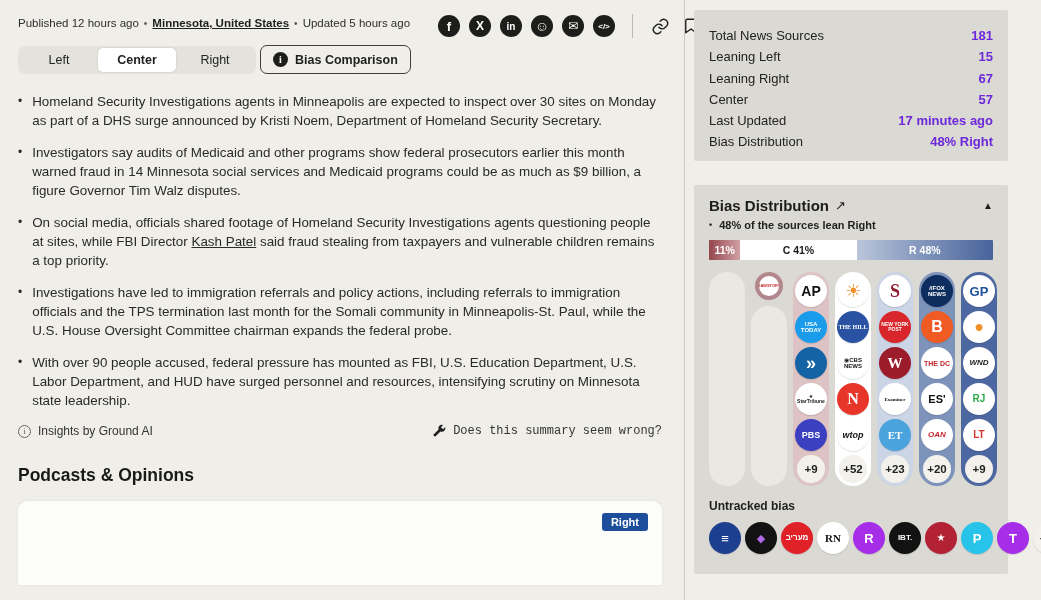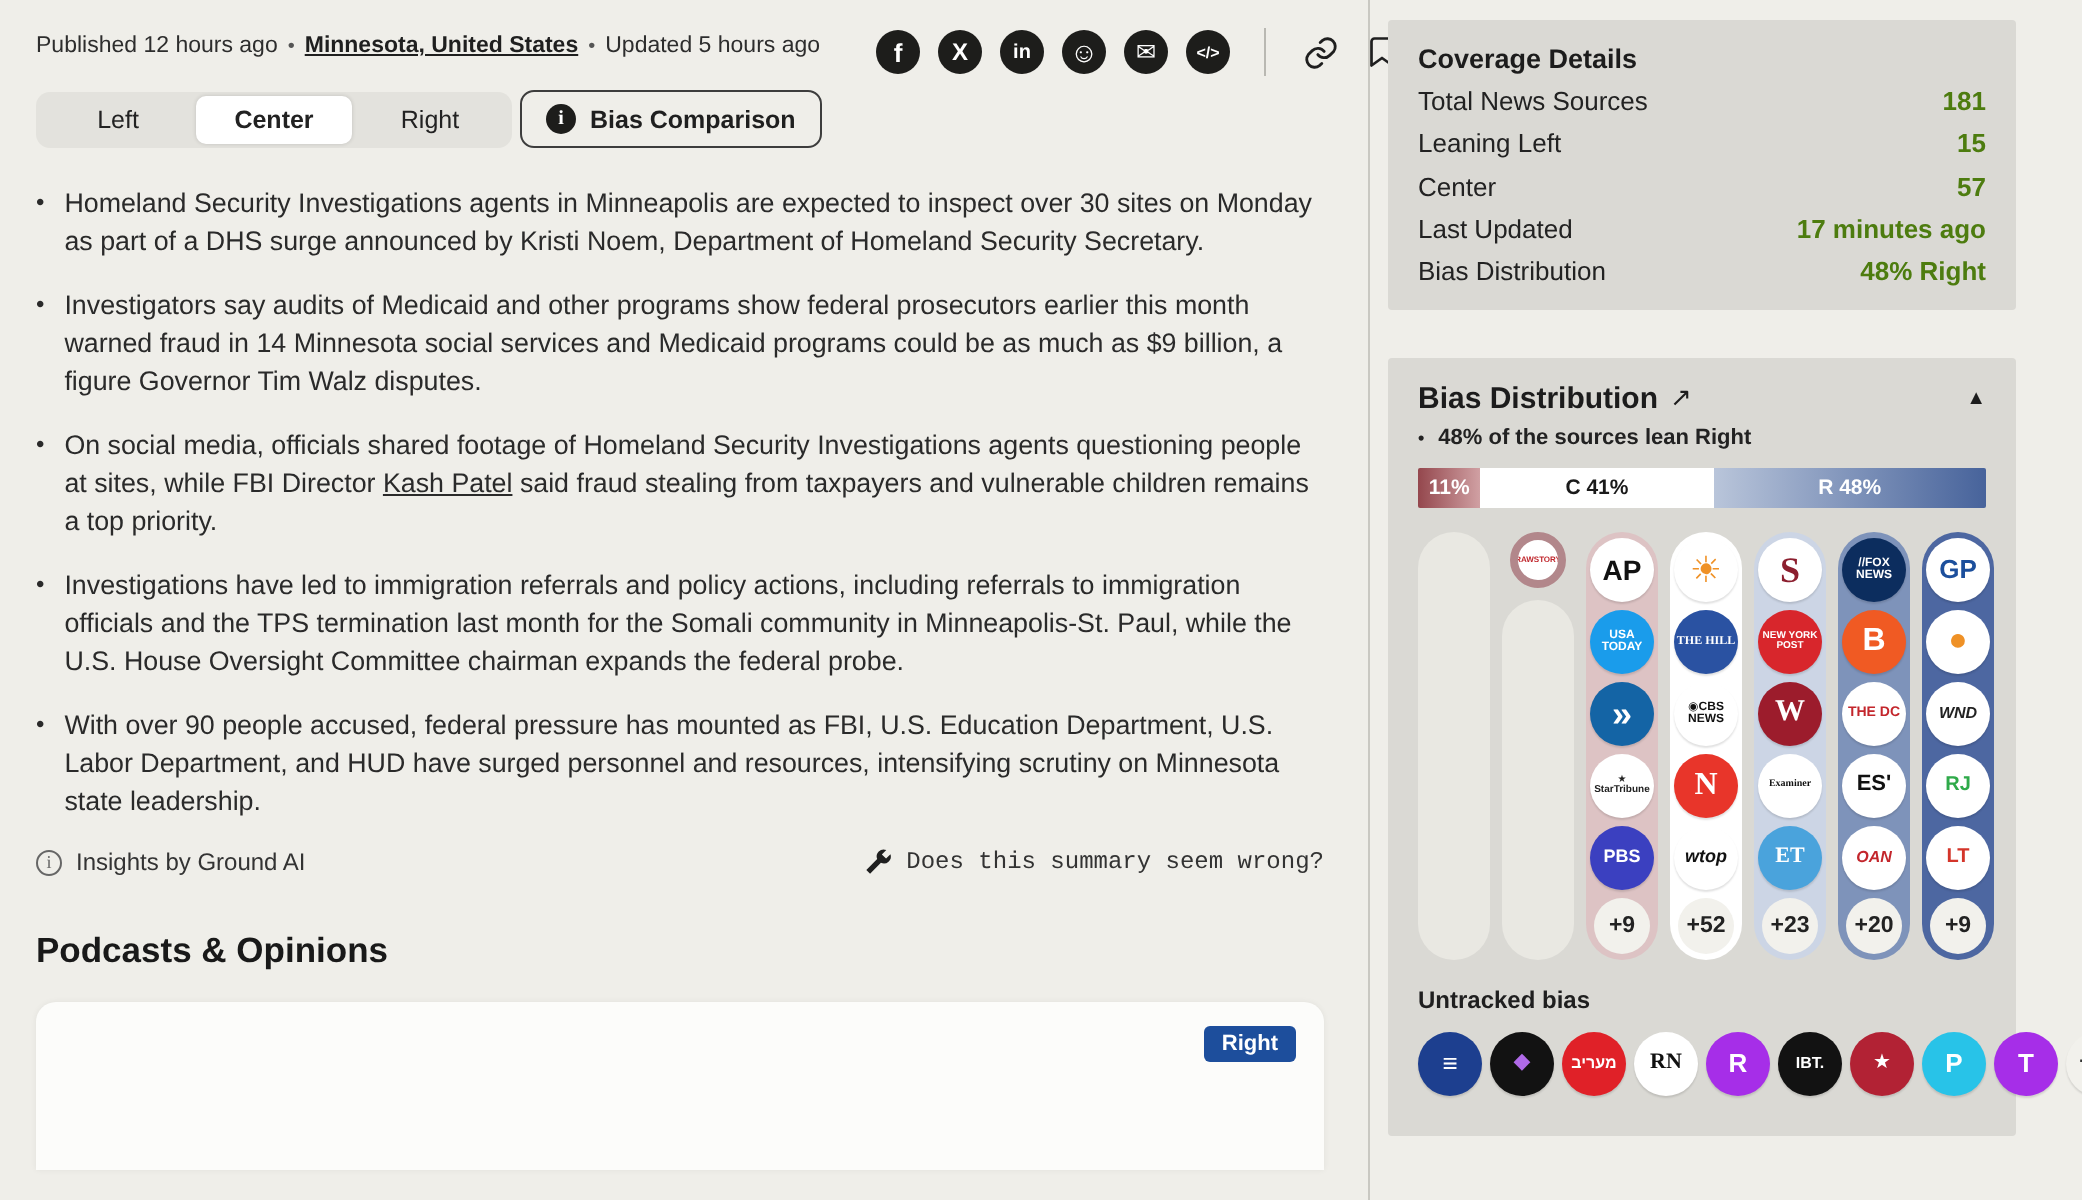--- a/index.html
+++ b/index.html
@@ -55,21 +55,21 @@
   .pc-badge { position:absolute; right:14px; top:12px; color:#fff; font-size:11px; font-weight:700; padding:3px 9px; border-radius:3px; cursor:pointer; }
 
   
   .divider { position:absolute; left:684px; top:0; width:1px; height:600px; background:#c9c8c2; }
   .sidebar { position:absolute; left:694px; top:0; width:314px; }
   .card { background:#dad9d4; border-radius:2px; padding:12px 15px; }
   .coverage-card { margin-top:10px; }
   .card h3 { font-size:13.5px; font-weight:700; color:#1c1c1c; }
   .cov-row { display:flex; justify-content:space-between; align-items:center; padding:6.2px 0 0; font-size:13px; }
   .cov-row .lbl { color:#222; }
-  .cov-row .val { font-weight:700; color:#4d7c0f; }
+  .cov-row .val { font-weight:700; color:#6d28d9; }
 
   .bias-card { margin-top:24px; padding-bottom:20px; }
   .bias-title-row { display:flex; align-items:center; justify-content:space-between; }
   .bias-title { font-size:15px; font-weight:700; color:#1c1c1c; display:flex; align-items:center; gap:6px; cursor:pointer; }
   .ext-arrow { font-size:13px; font-weight:400; }
   .caret { font-size:10px; color:#1c1c1c; cursor:pointer; }
   .bias-sub { display:flex; gap:7px; align-items:center; font-size:11px; font-weight:600; color:#222; margin-top:5px; }
   .bias-sub .mini-dot { font-size:9px; }
 
   .bias-bar { display:flex; height:20px; margin-top:9px; overflow:hidden; border-radius:1px; }
@@ -184,28 +184,31 @@
     <span class="pc-badge" style="background: rgb(29, 78, 156);">Right</span>
 
   </div>
 </div>
 
 <div class="divider"></div>
 
 <aside class="sidebar">
 
   <section class="card coverage-card">
-    <h3>Coverage Details</h3>
     <div class="cov-row">
       <span class="lbl">Total News Sources</span>
       <span class="val">181</span>
     </div>
     <div class="cov-row">
       <span class="lbl">Leaning Left</span>
       <span class="val">15</span>
+    </div>
+    <div class="cov-row">
+      <span class="lbl">Leaning Right</span>
+      <span class="val">67</span>
     </div>
     <div class="cov-row">
       <span class="lbl">Center</span>
       <span class="val">57</span>
     </div>
     <div class="cov-row">
       <span class="lbl">Last Updated</span>
       <span class="val">17 minutes ago</span>
     </div>
     <div class="cov-row">

